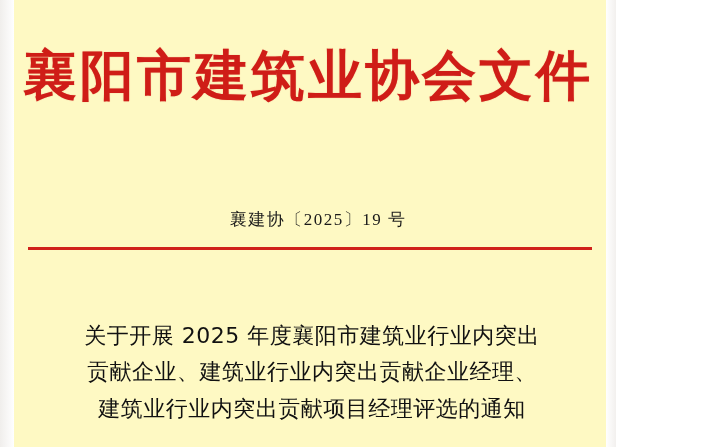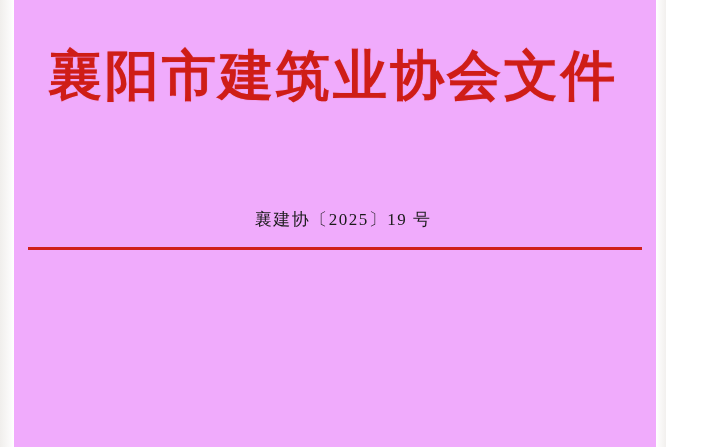--- a/index.html
+++ b/index.html
@@ -8,23 +8,23 @@
   }
   body {
     width: 709px;
     height: 447px;
     background: #ffffff;
     font-family: "Liberation Serif", serif;
     overflow: hidden;
   }
   .page {
     position: relative;
-    width: 666px;
+    width: 616px;
     height: 447px;
-    background: #f0abfc;
+    background: #fef9c3;
     box-sizing: border-box;
   }
   
   .page::before {
     content: "";
     position: absolute;
     left: 0; top: 0; bottom: 0;
     width: 14px;
     background: linear-gradient(to right, #f0eeec, #ffffff);
     pointer-events: none;
@@ -98,14 +98,19 @@
 <body>
 
 <div class="page">
 
   <div class="masthead">襄阳市建筑业协会文件</div>
 
   <div class="doc-number">襄建协〔2025〕19 号</div>
 
   <div class="red-rule"></div>
 
+  <div class="title">
+    <span class="title-line">关于开展 2025 年度襄阳市建筑业行业内突出</span>
+    <span class="title-line">贡献企业、建筑业行业内突出贡献企业经理、</span>
+    <span class="title-line">建筑业行业内突出贡献项目经理评选的通知</span>
+  </div>
 
 </div>
 
 </body></html>

